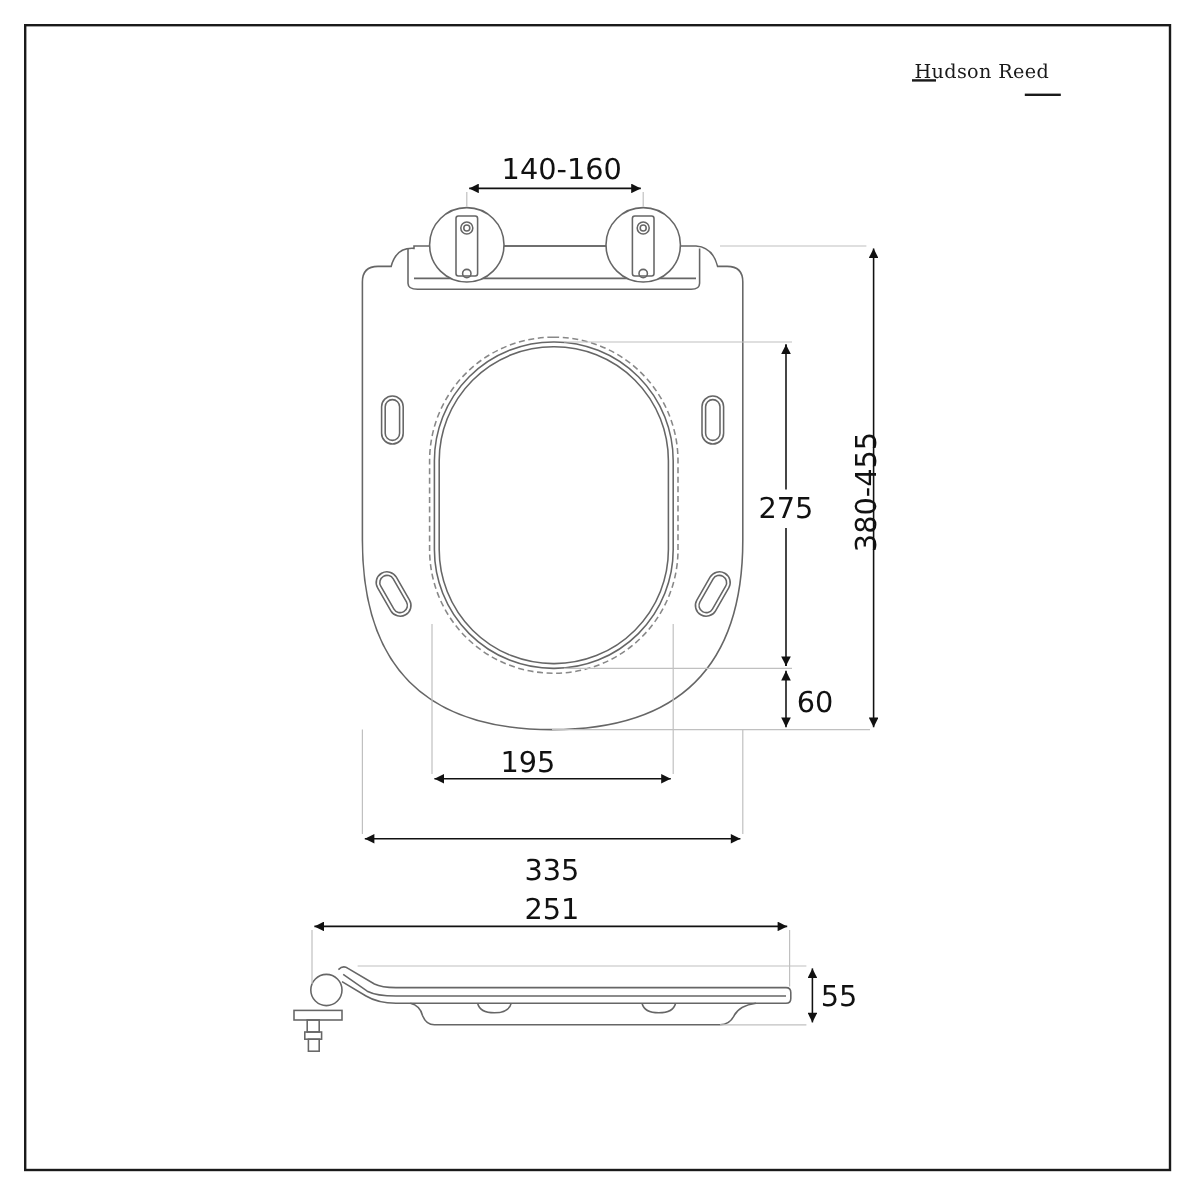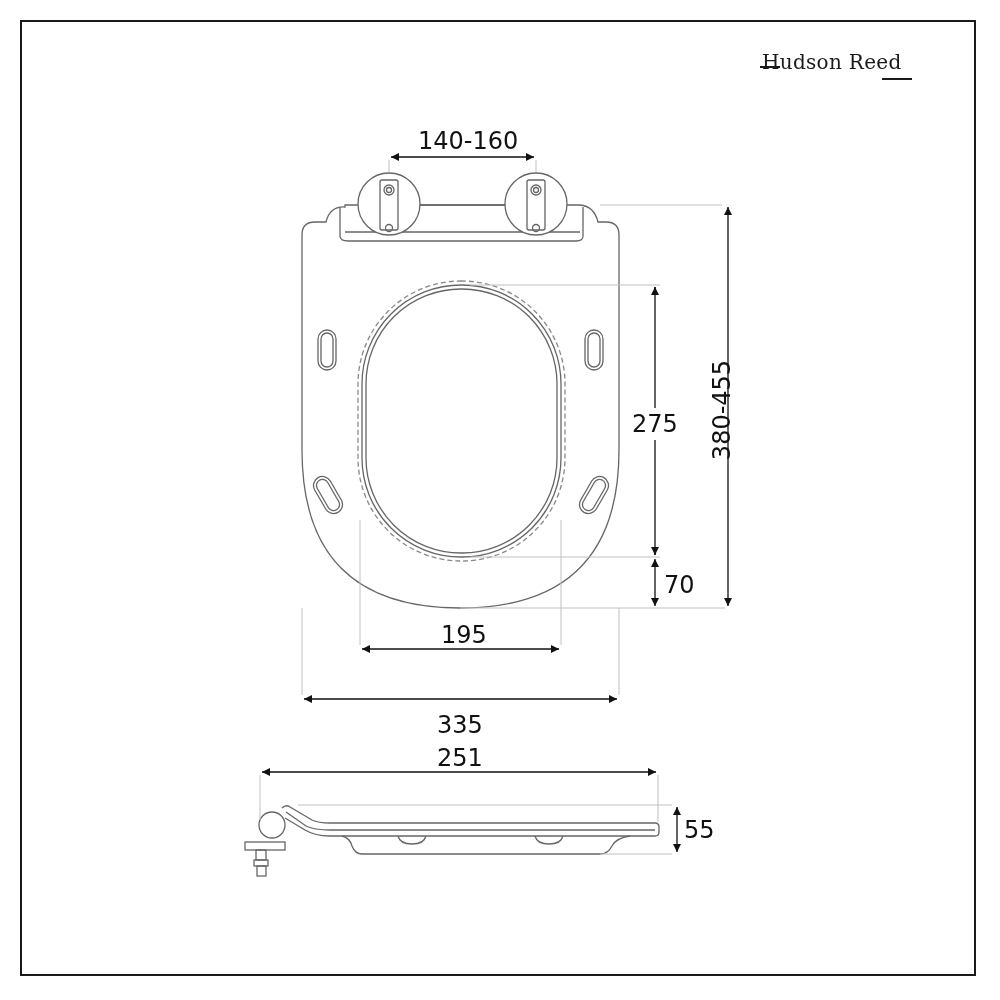--- a/index.html
+++ b/index.html
@@ -1,19 +1,19 @@
 <!DOCTYPE html>
 <html><head>
 <meta charset="utf-8">
 <style>
   html, body { margin: 0; padding: 0; background: #ffffff; }
   body { width: 1000px; height: 1000px; position: relative; overflow: hidden; font-family: "DejaVu Sans", sans-serif; }
   #frame { position: absolute; left: 20px; top: 20px; width: 956px; height: 956px; border: 2px solid #1a1a1a; box-sizing: border-box; }
   #drawing { position: absolute; left: 0; top: 0; }
-  .brand { position: absolute; left: 762px; top: 50px; font-family: "DejaVu Serif", serif; font-size: 20px; color: #1a1a1a; letter-spacing: 0.3px; }
+  .brand { position: absolute; left: 762px; top: 50px; font-family: "DejaVu Serif", serif; font-size: 16px; color: #1a1a1a; letter-spacing: 0.3px; }
   .brand .strike { position: absolute; left: -2px; top: 16px; width: 20px; height: 1.5px; background: #1a1a1a; }
   .brand .under { position: absolute; right: -10px; top: 28px; width: 30px; height: 1.5px; background: #1a1a1a; }
   .dim { position: absolute; font-family: "DejaVu Sans", sans-serif; font-size: 24px; color: #111; line-height: 1; white-space: nowrap; }
   .dim.vert { transform: rotate(-90deg); transform-origin: center center; }
 </style>
 </head>
 <body>
 
 <div id="frame"></div>
 
@@ -129,17 +129,17 @@
 
   <g stroke="#111" stroke-width="1.3">
     <line x1="262" y1="772" x2="656" y2="772" marker-start="url(#arr)" marker-end="url(#arr)"></line>
     <line x1="677" y1="807" x2="677" y2="852" marker-start="url(#arr)" marker-end="url(#arr)"></line>
   </g>
 </svg>
 
 <div class="dim" style="left:418px; top:129px;">140-160</div>
 <div class="dim vert" style="left:672px; top:398px;">380-455</div>
 <div class="dim" style="left:632px; top:412px;">275</div>
-<div class="dim" style="left:664px; top:573px;">70</div>
-<div class="dim" style="left:441px; top:623px;text-align:center;">195</div>
+<div class="dim" style="left:664px; top:573px;">60</div>
+<div class="dim" style="left:417px; top:623px;text-align:center;">195</div>
 <div class="dim" style="left:437px; top:673px;margin-top:40px;">335</div>
 <div class="dim" style="left:437px; top:746px;">251</div>
 <div class="dim" style="left:684px; top:818px;">55</div>
 
 </body></html>

